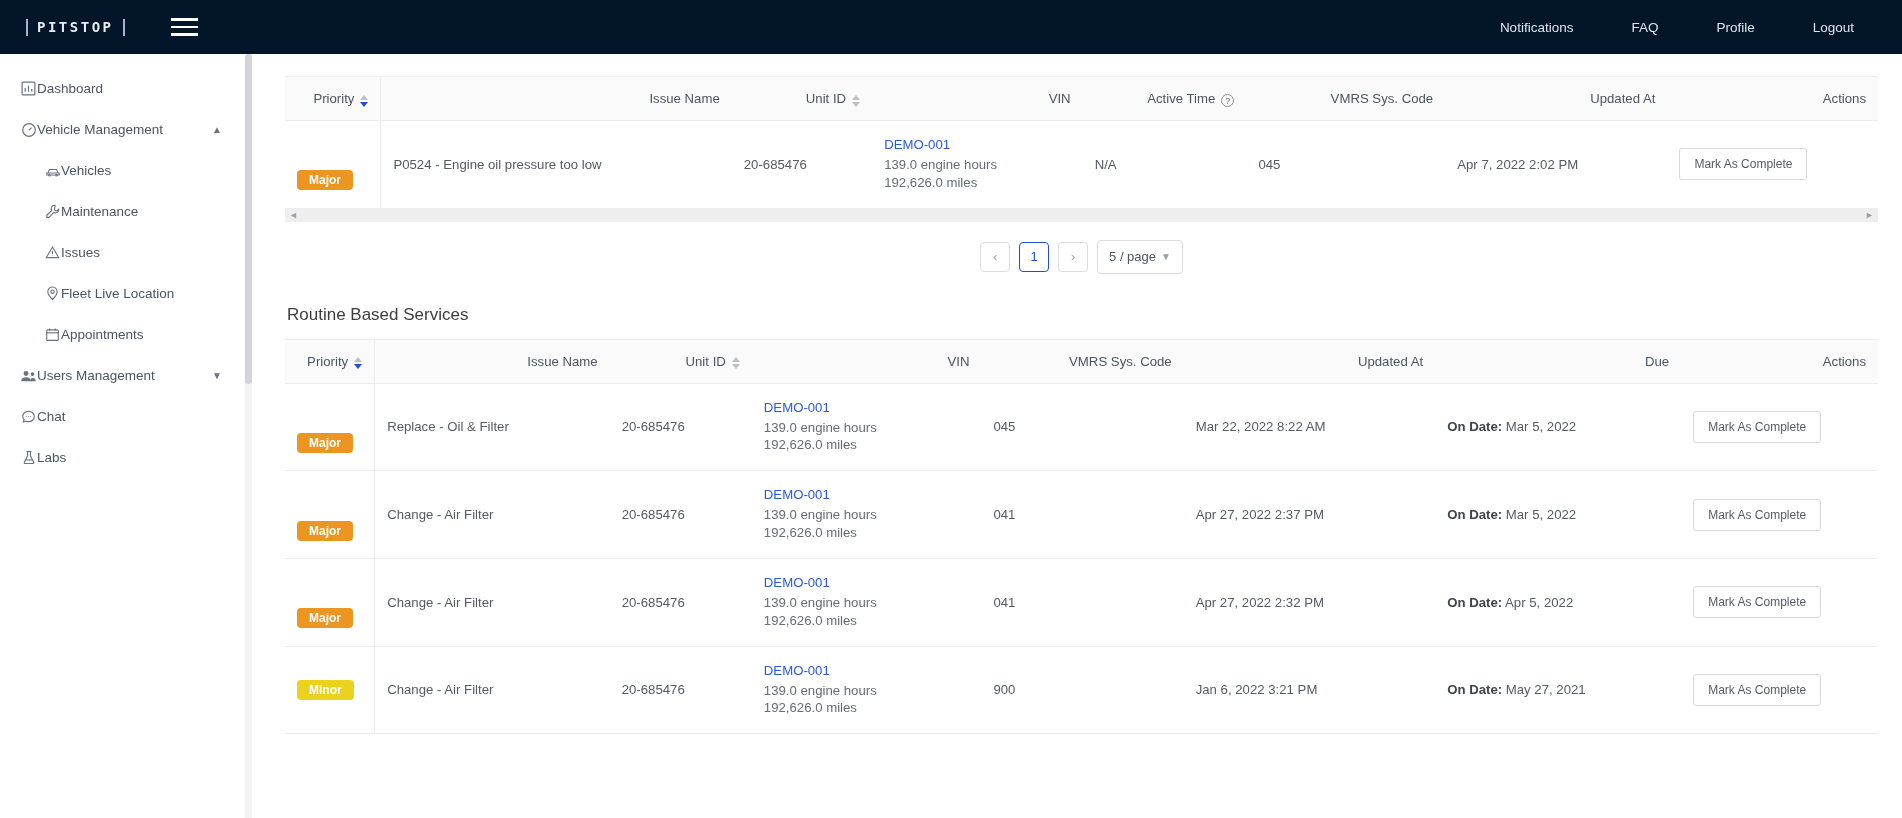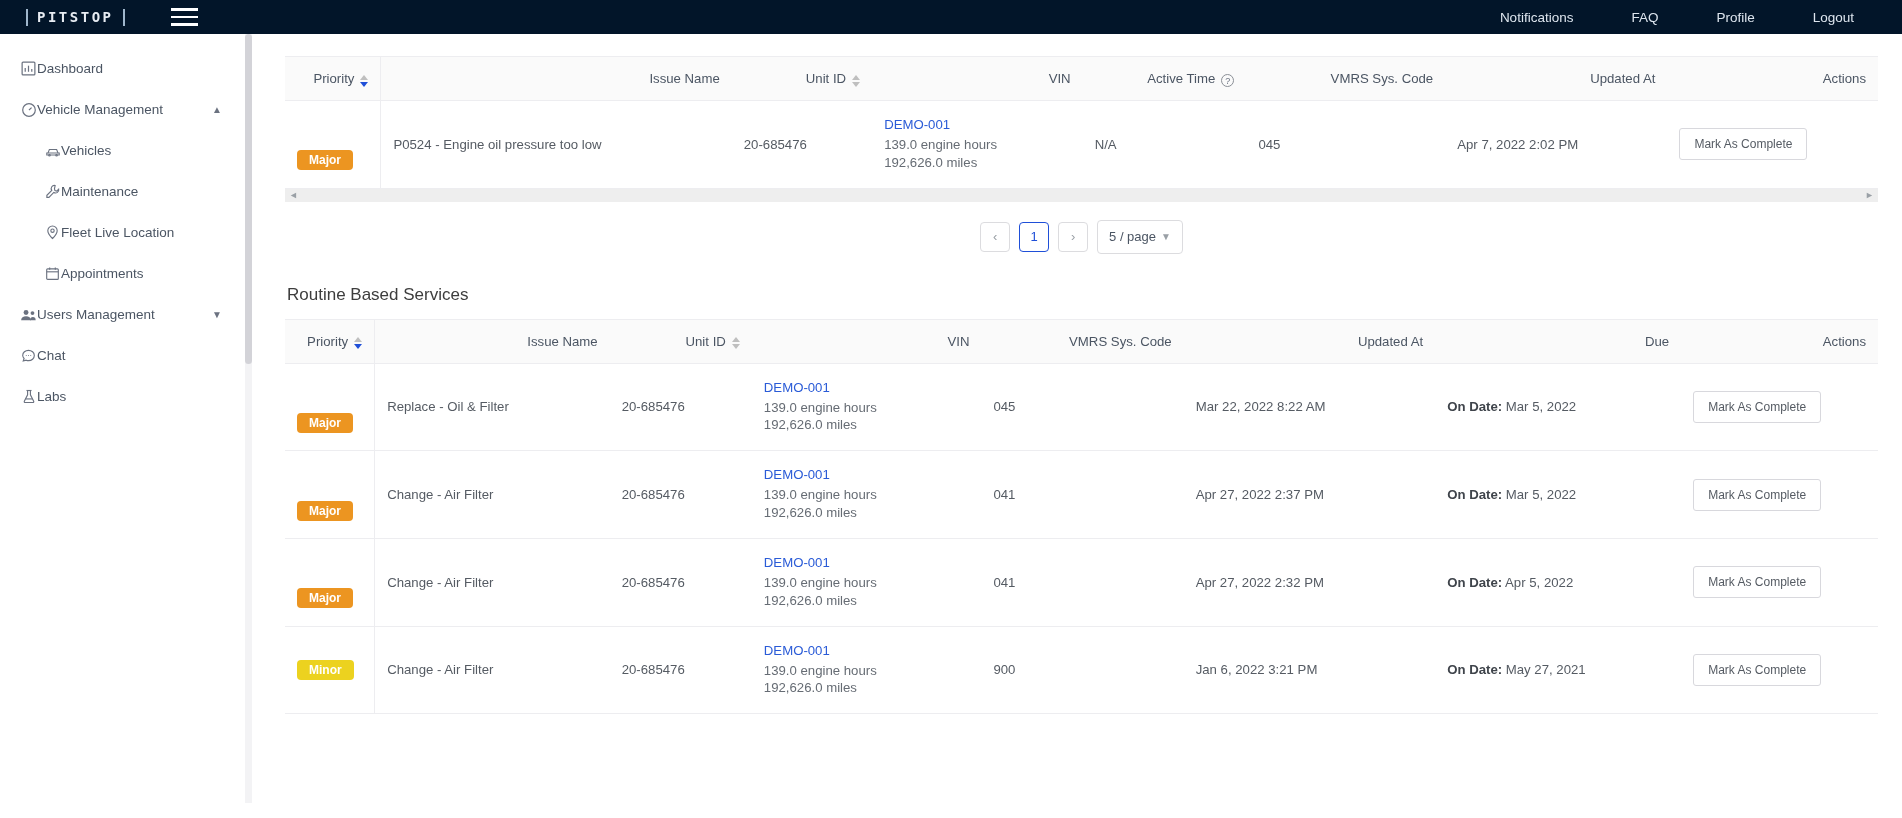--- a/index.html
+++ b/index.html
@@ -7,21 +7,21 @@
   body {
     width:1902px; height:818px;
     font-family:"Liberation Sans", sans-serif;
     background:#ffffff;
     color:#333;
     overflow:hidden;
   }
 
   
   .topbar{
-    height:34px; background:#021529; width:100%;
+    height:54px; background:#021529; width:100%;
     display:flex; align-items:center; padding:0 26px;
     position:relative;
   }
   .brand{
     display:flex; align-items:center; gap:9px;
     color:#e8edf3; letter-spacing:3px; font-size:15px; font-weight:700;
   }
   .brand .bar{ display:inline-block; width:2px; height:17px; background:#9fb6cc; }
   .brand .word{ font-family:"DejaVu Sans Mono", monospace; font-size:14px; letter-spacing:2.5px;}
   .hamburger{ margin-left:46px; display:flex; flex-direction:column; gap:5px; cursor:pointer; }
@@ -177,20 +177,30 @@
           </span>
           <span>Vehicles</span>
         </div>
         <div class="side-item sub">
           <span class="side-ico">
             <svg width="15" height="15" viewBox="0 0 16 16" fill="none" stroke="currentColor" stroke-width="1.2">
               <path d="M10.8 1.6a3.4 3.4 0 0 0-3.6 5.2L2 12v2.2h2.2l5.2-5.2a3.4 3.4 0 0 0 5.2-3.6l-2.1 2.1-1.9-.5-.5-1.9z"></path>
             </svg>
           </span>
           <span>Maintenance</span>
+        </div>
+        <div class="side-item sub">
+          <span class="side-ico">
+            <svg width="15" height="15" viewBox="0 0 16 16" fill="none" stroke="currentColor" stroke-width="1.2">
+              <path d="M8 2.2 14.6 13.4H1.4z"></path>
+              <line x1="8" y1="6.2" x2="8" y2="9.7"></line>
+              <circle cx="8" cy="11.4" r="0.5" fill="currentColor" stroke="none"></circle>
+            </svg>
+          </span>
+          <span>Issues</span>
         </div>
         <div class="side-item sub">
           <span class="side-ico">
             <svg width="15" height="15" viewBox="0 0 16 16" fill="none" stroke="currentColor" stroke-width="1.2">
               <path d="M8 14.4s5-5 5-8.3A5 5 0 0 0 3 6.1c0 3.3 5 8.3 5 8.3z"></path>
               <circle cx="8" cy="6.1" r="1.8"></circle>
             </svg>
           </span>
           <span>Fleet Live Location</span>
         </div>

